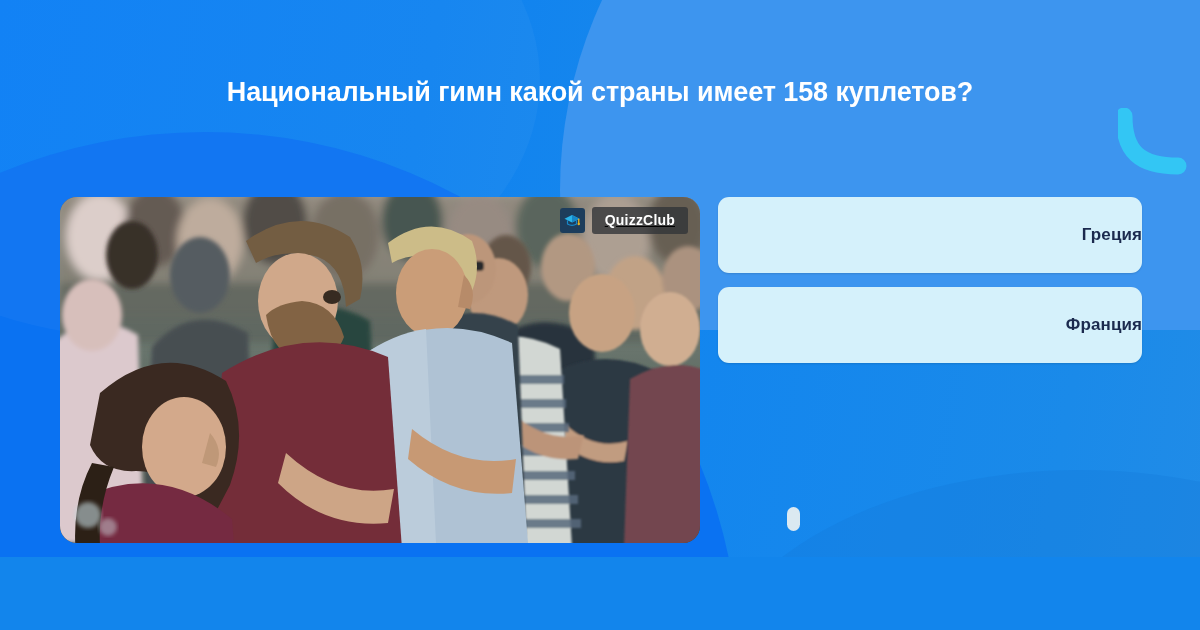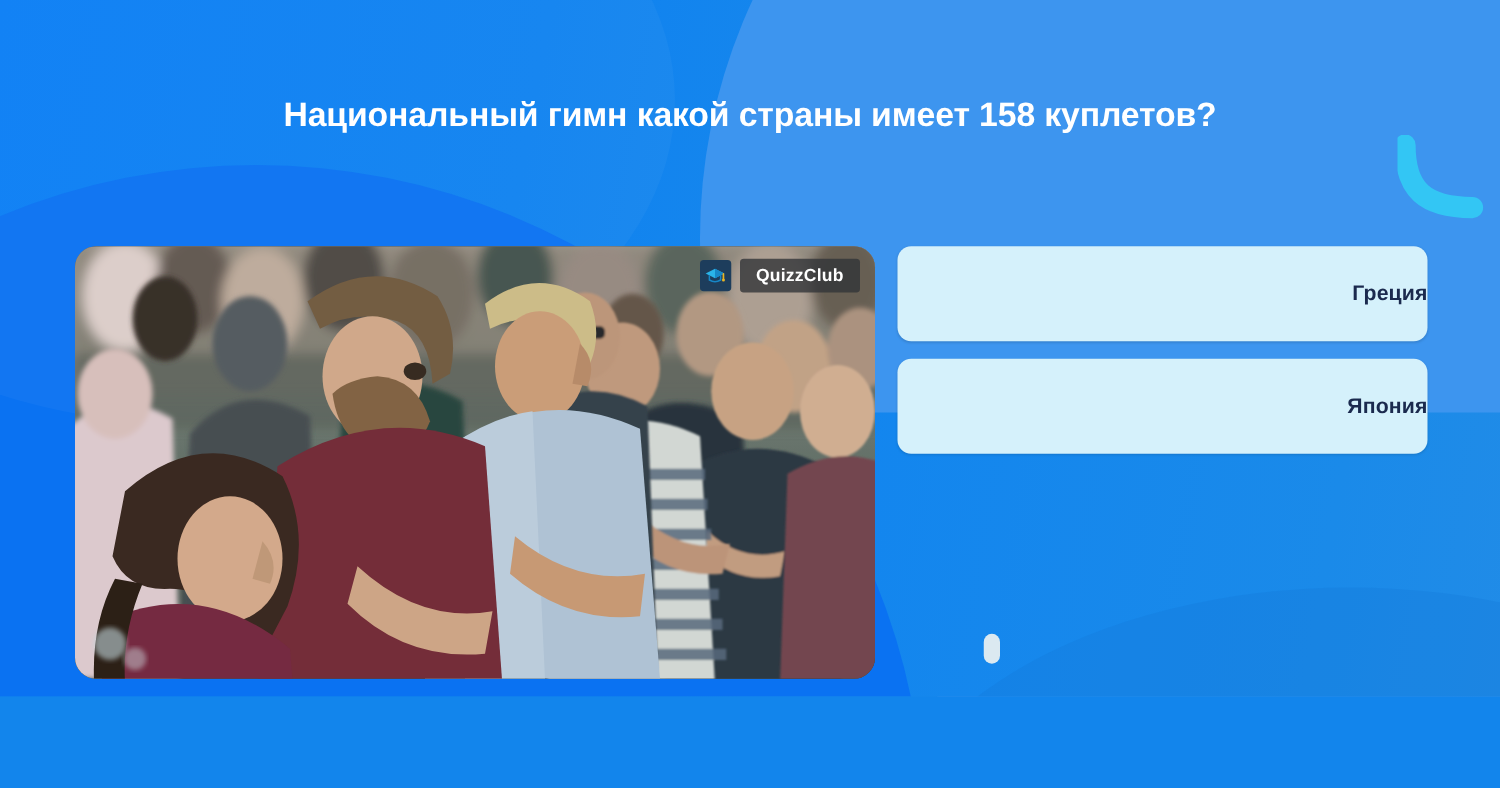--- a/index.html
+++ b/index.html
@@ -91,20 +91,21 @@
   #photo-scene { position: absolute; inset: 0; }
 
   
   #watermark {
     position: absolute;
     top: 10px; right: 12px;
     display: flex;
     align-items: center;
     gap: 7px;
     z-index: 9;
+    text-decoration: underline;
   }
   #wm-logo {
     width: 25px; height: 25px;
     background: #1d3d5c;
     border-radius: 3px;
     display: flex; align-items: center; justify-content: center;
   }
   #wm-pill {
     background: rgba(50,52,56,0.80);
     border-radius: 3px;
@@ -302,18 +303,18 @@
       </div>
       <div id="wm-pill">QuizzClub</div>
     </div>
   </div>
 
   <div id="answers">
     <div class="answer">
       <span>Греция</span>
     </div>
     <div class="answer">
-      <span>Япония</span>
+      <span>Франция</span>
     </div>
     <div id="answer-marker"></div>
   </div>
 
 </div>
 
 </body></html>

